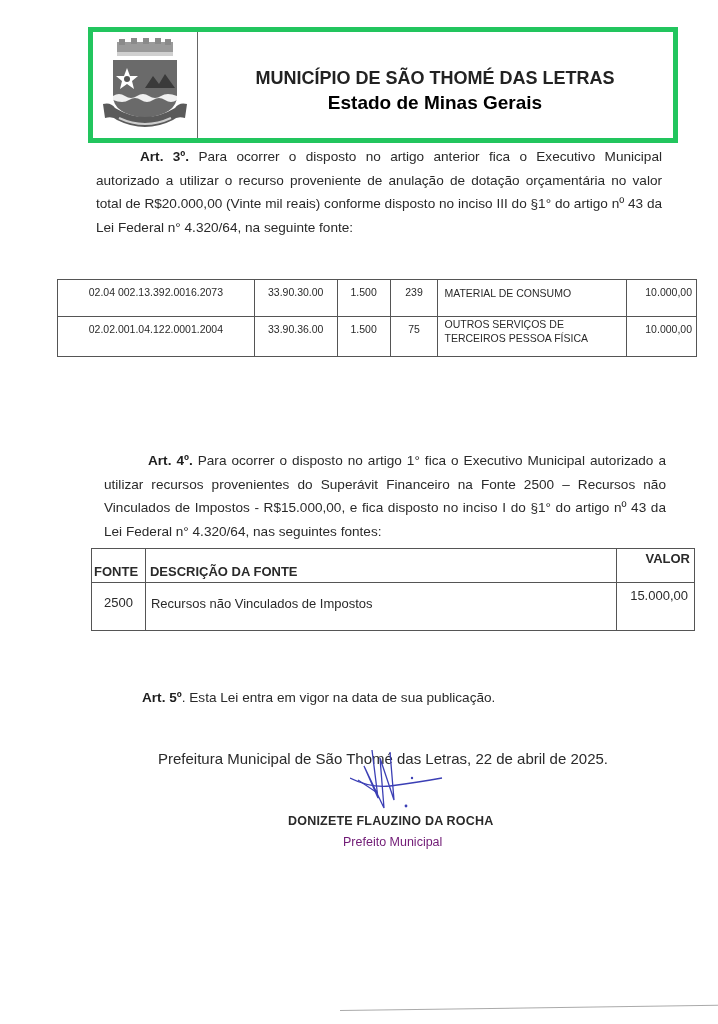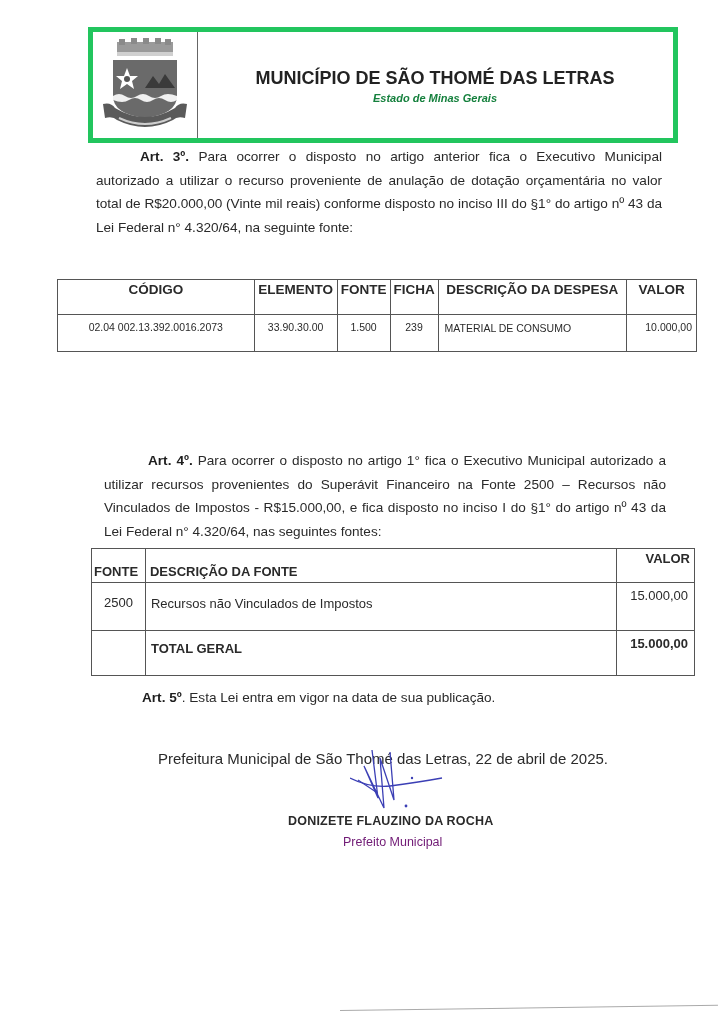--- a/index.html
+++ b/index.html
@@ -17,21 +17,21 @@
     position: absolute; left: 0; top: 0; width: 104px; height: 106px;
     border-right: 1px solid #666;
   }
   .logo-cell svg { position: absolute; left: 8px; top: 6px; }
   .header-title {
     position: absolute; left: 104px; right: 0; top: 36px; text-align: center;
     font-weight: bold; font-size: 18px; color: #222;
   }
   .header-sub {
     position: absolute; left: 104px; right: 0; top: 60px; text-align: center;
-    font-weight: bold; font-size: 11px; color: #15803d; font-style: italic;
+    font-weight: bold; font-size: 19px; color: #000000;
   }
   .para {
     font-size: 13.6px; line-height: 23.5px; text-align: justify; color: #2a2a2a;
   }
   .para b { color: #1e1e1e; }
   .indent { display: inline-block; width: 44px; }
 
   table { border-collapse: collapse; position: absolute; }
   td, th { border: 1px solid #555; padding: 0; color: #2a2a2a; }
 
@@ -96,34 +96,34 @@
 <table id="t1">
   <colgroup>
     <col style="width:197px">
       <col style="width:83px">
       <col style="width:53px">
       <col style="width:48px">
       <col style="width:189px">
       <col style="width:70px">
   </colgroup>
   <tbody>
-      <tr>
-    <th>CÓDIGO</th>
-    <th>ELEMENTO</th>
-    <th>FONTE</th>
-    <th>FICHA</th>
-    <th>DESCRIÇÃO DA DESPESA</th>
-    <th>VALOR</th>
-  </tr>
   <tr class="r1">
     <td>02.04 002.13.392.0016.2073</td>
     <td>33.90.30.00</td>
     <td>1.500</td>
     <td>239</td>
     <td class="desc">MATERIAL DE CONSUMO</td>
+    <td class="val">10.000,00</td>
+  </tr>
+  <tr class="r2">
+    <td>02.02.001.04.122.0001.2004</td>
+    <td>33.90.36.00</td>
+    <td>1.500</td>
+    <td>75</td>
+    <td class="desc" style="padding-top:0;">OUTROS SERVIÇOS DE TERCEIROS PESSOA FÍSICA</td>
     <td class="val">10.000,00</td>
   </tr>
 </tbody>
   </table>
 
 <div class="abs para" style="left:104px; top:449px; width:562px;">
   <span class="indent"></span><b>Art. 4º.</b>
   <span>Para ocorrer o disposto no artigo 1° fica o Executivo Municipal autorizado a utilizar recursos provenientes do Superávit Financeiro na Fonte 2500 – Recursos não Vinculados de Impostos - R$15.000,00, e fica disposto no inciso I do §1° do artigo nº 43 da Lei Federal n° 4.320/64, nas seguintes fontes:</span>
 </div>
 
@@ -137,25 +137,20 @@
       <tr>
     <th style="padding-left:2px;">FONTE</th>
     <th>DESCRIÇÃO DA FONTE</th>
     <th class="valh">VALOR</th>
   </tr>
   <tr>
     <td class="code">2500</td>
     <td class="desc">Recursos não Vinculados de Impostos</td>
     <td class="val">15.000,00</td>
   </tr>
-  <tr>
-    <td></td>
-    <td class="totlabel">TOTAL GERAL</td>
-    <td class="totval">15.000,00</td>
-  </tr>
 </tbody>
   </table>
 
 <div class="abs para" style="left:142px; top:686px; width:520px;">
   <b>Art. 5º</b><span>. Esta Lei entra em vigor na data de sua publicação.</span>
 </div>
 
 <div class="abs" style="left:158px; top:750px; font-size:15px; color:#2a2a2a;">Prefeitura Municipal de São Thomé das Letras, 22 de abril de 2025.</div>
 
 <svg class="abs" style="left:350px; top:748px;" width="100" height="70" viewBox="0 0 100 70">

